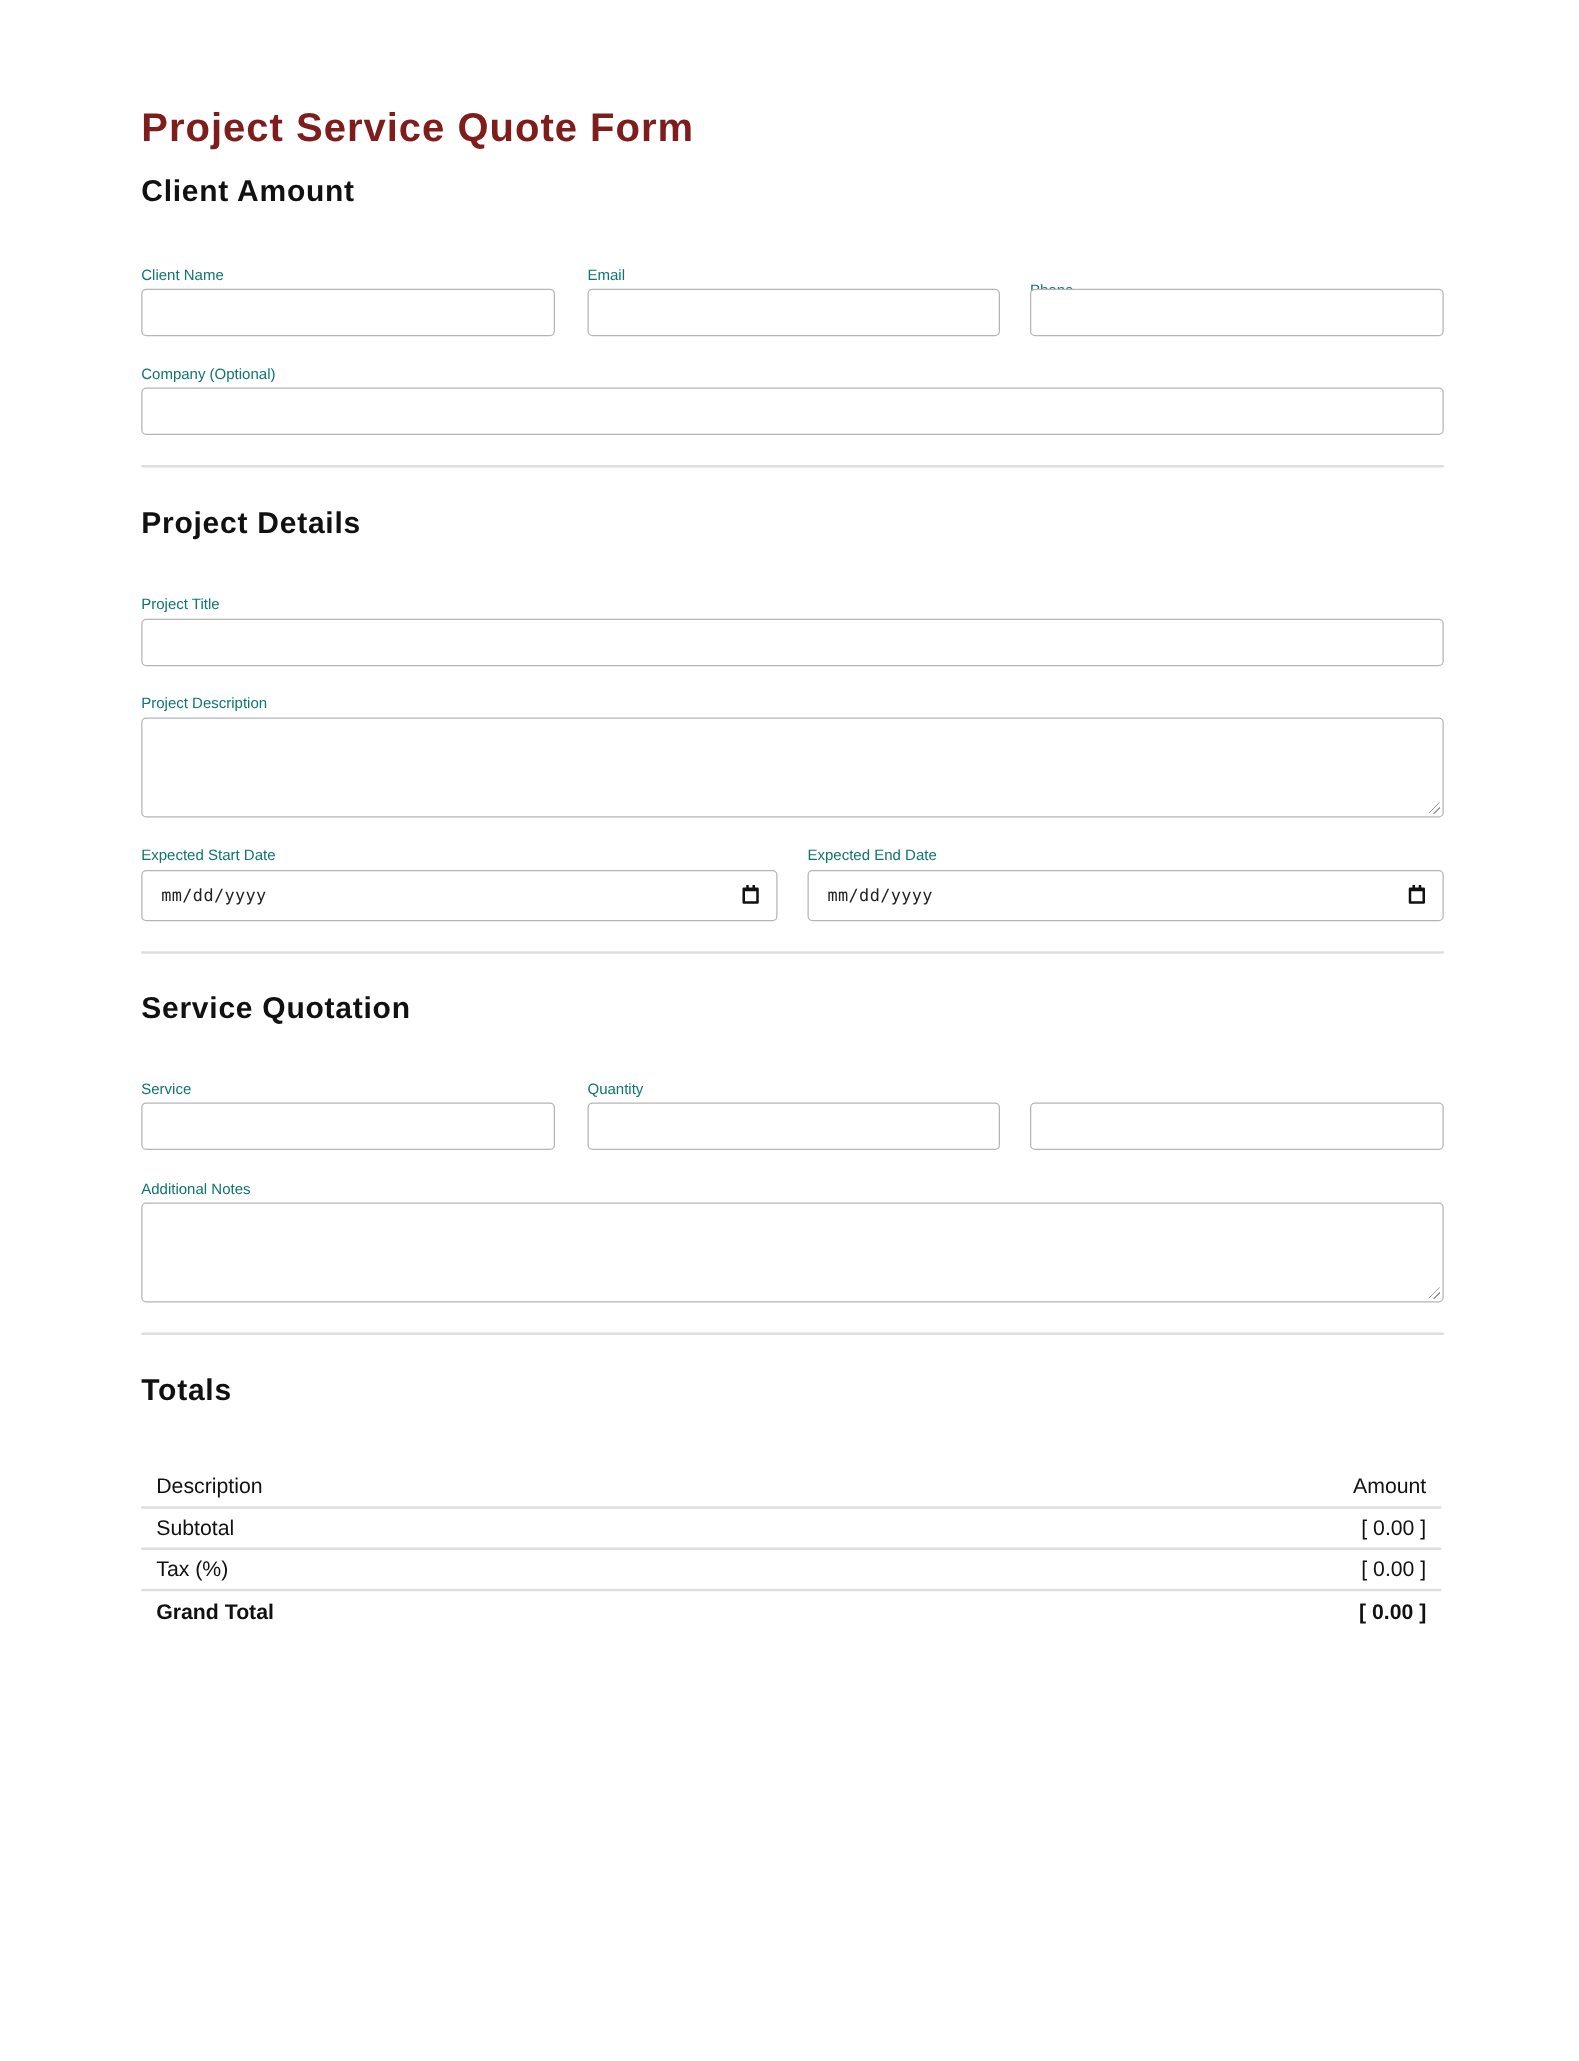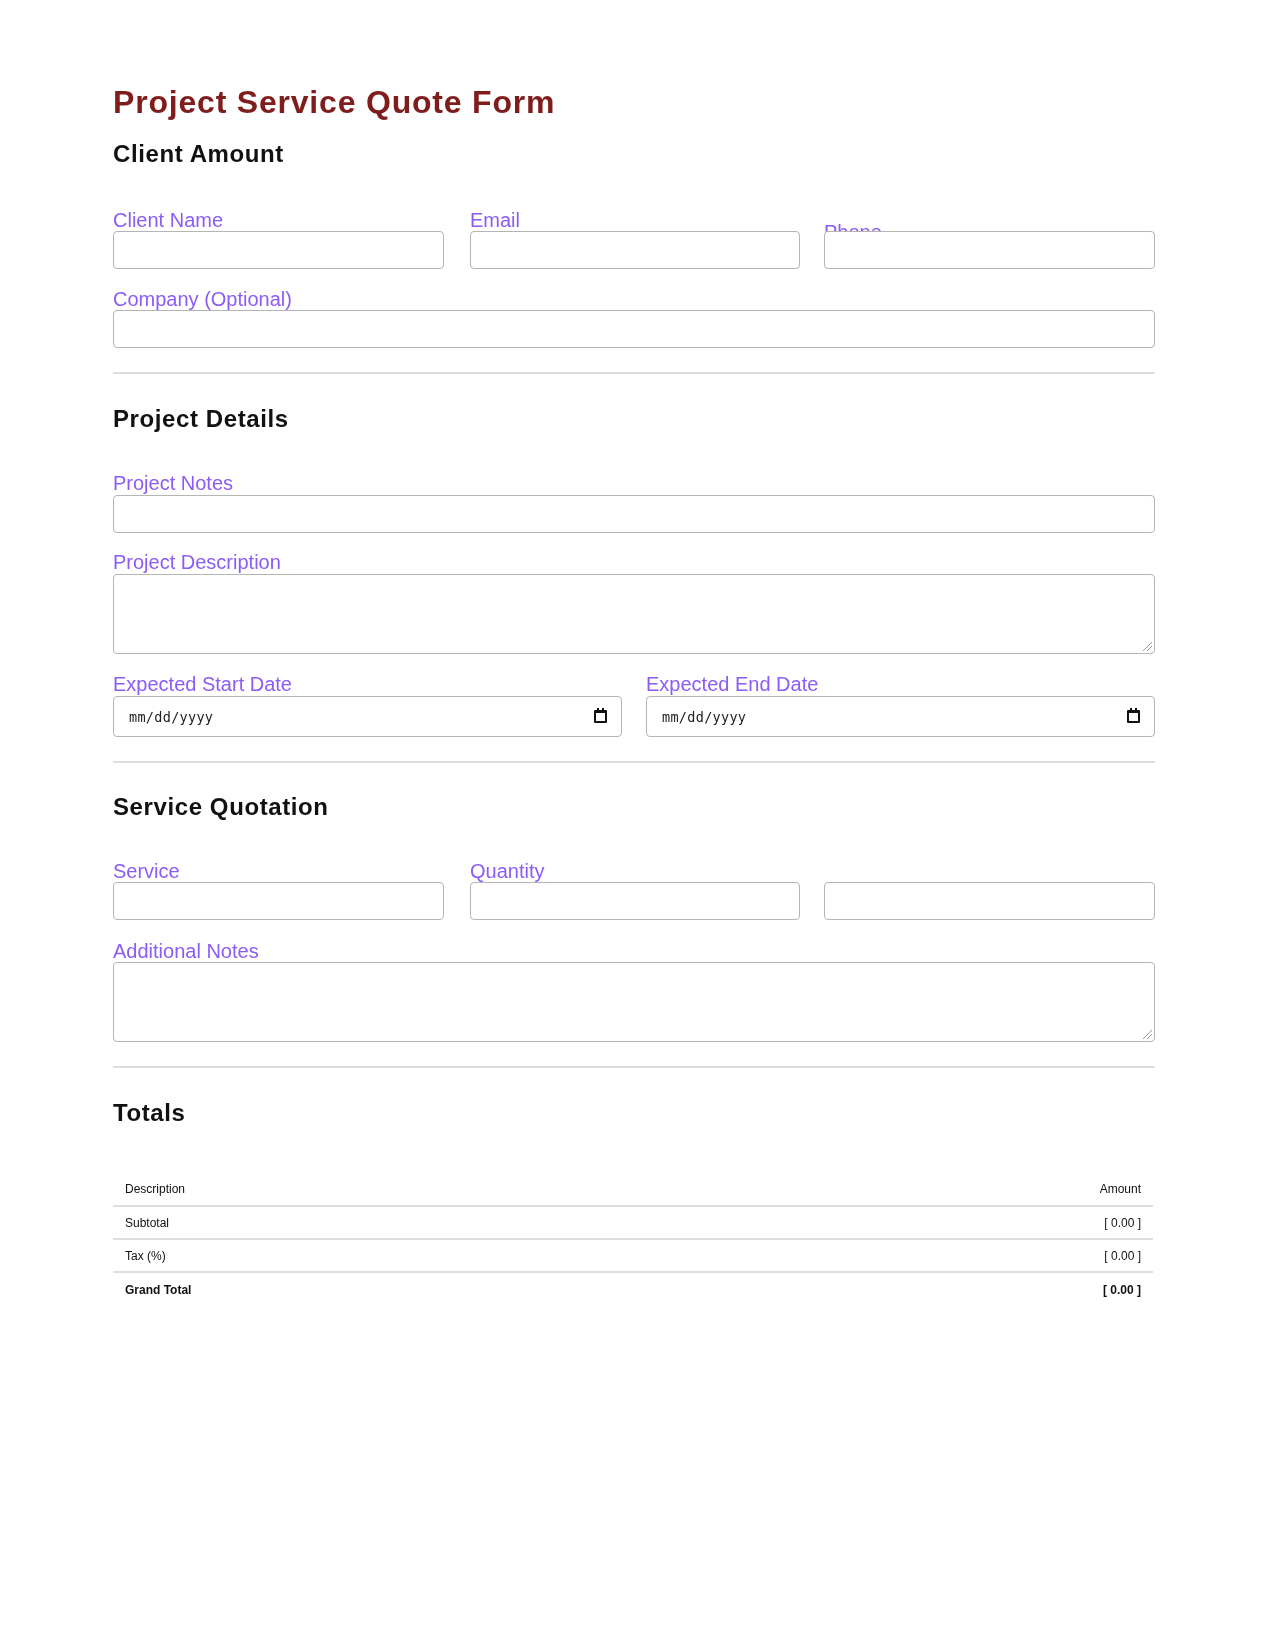--- a/index.html
+++ b/index.html
@@ -36,23 +36,23 @@
       margin: 0;
       font-size: 24px;
       line-height: 28px;
       font-weight: bold;
       letter-spacing: 0.6px;
       color: #111;
       white-space: nowrap;
     }
     .field-label {
       position: absolute;
-      font-size: 20px;
+      font-size: 12px;
       line-height: 18px;
-      color: #8b5cf6;
+      color: #0f766e;
       white-space: nowrap;
     }
     .text-input {
       position: absolute;
       height: 38px;
       border: 1px solid #b5b5b5;
       border-radius: 4px;
       background: #fff;
       font-family: "Liberation Sans", sans-serif;
       font-size: 16px;
@@ -128,21 +128,21 @@
       left: 0;
       top: 1173px;
       width: 1040px;
     }
     .totals-row {
       display: flex;
       justify-content: space-between;
       align-items: center;
       height: 33px;
       padding: 0 12px 0 12px;
-      font-size: 12px;
+      font-size: 17px;
       color: #111;
       border-bottom: 2px solid #dedede;
     }
     .totals-row.header { height: 34px; }
     .totals-row.last { border-bottom: none; font-weight: bold; }
   </style>
 </head>
 <body>
 
 <div class="container">
@@ -160,21 +160,21 @@
   <label class="field-label" style="left:711px; top:223px;">Phone</label>
   <input class="text-input" type="text" style="left: 711px; top: 231px; width: 331px;" value="">
 
   <label class="field-label" style="left:0; top:290px;">Company (Optional)</label>
   <input class="text-input" type="text" style="left: 0px; top: 310px; width: 1042px;" value="">
 
   <div class="divider" style="top:372px;"></div>
 
   <h2 class="section-title" style="top:405px;">Project Details</h2>
 
-  <label class="field-label" style="left:0; top:474px;">Project Notes</label>
+  <label class="field-label" style="left:0; top:474px;">Project Title</label>
   <input class="text-input" type="text" style="left: 0px; top: 495px; width: 1042px;" value="">
 
   <label class="field-label" style="left:0; top:553px;">Project Description</label>
   <div class="text-area" style="left:0; top:574px; width:1042px;">
     <span class="resize-grip"></span>
   </div>
 
   <label class="field-label" style="left:0; top:675px;">Expected Start Date</label>
   <div class="date-input" style="left:0; top:696px; width:509px;">
     <span class="date-placeholder">mm/dd/yyyy</span>

